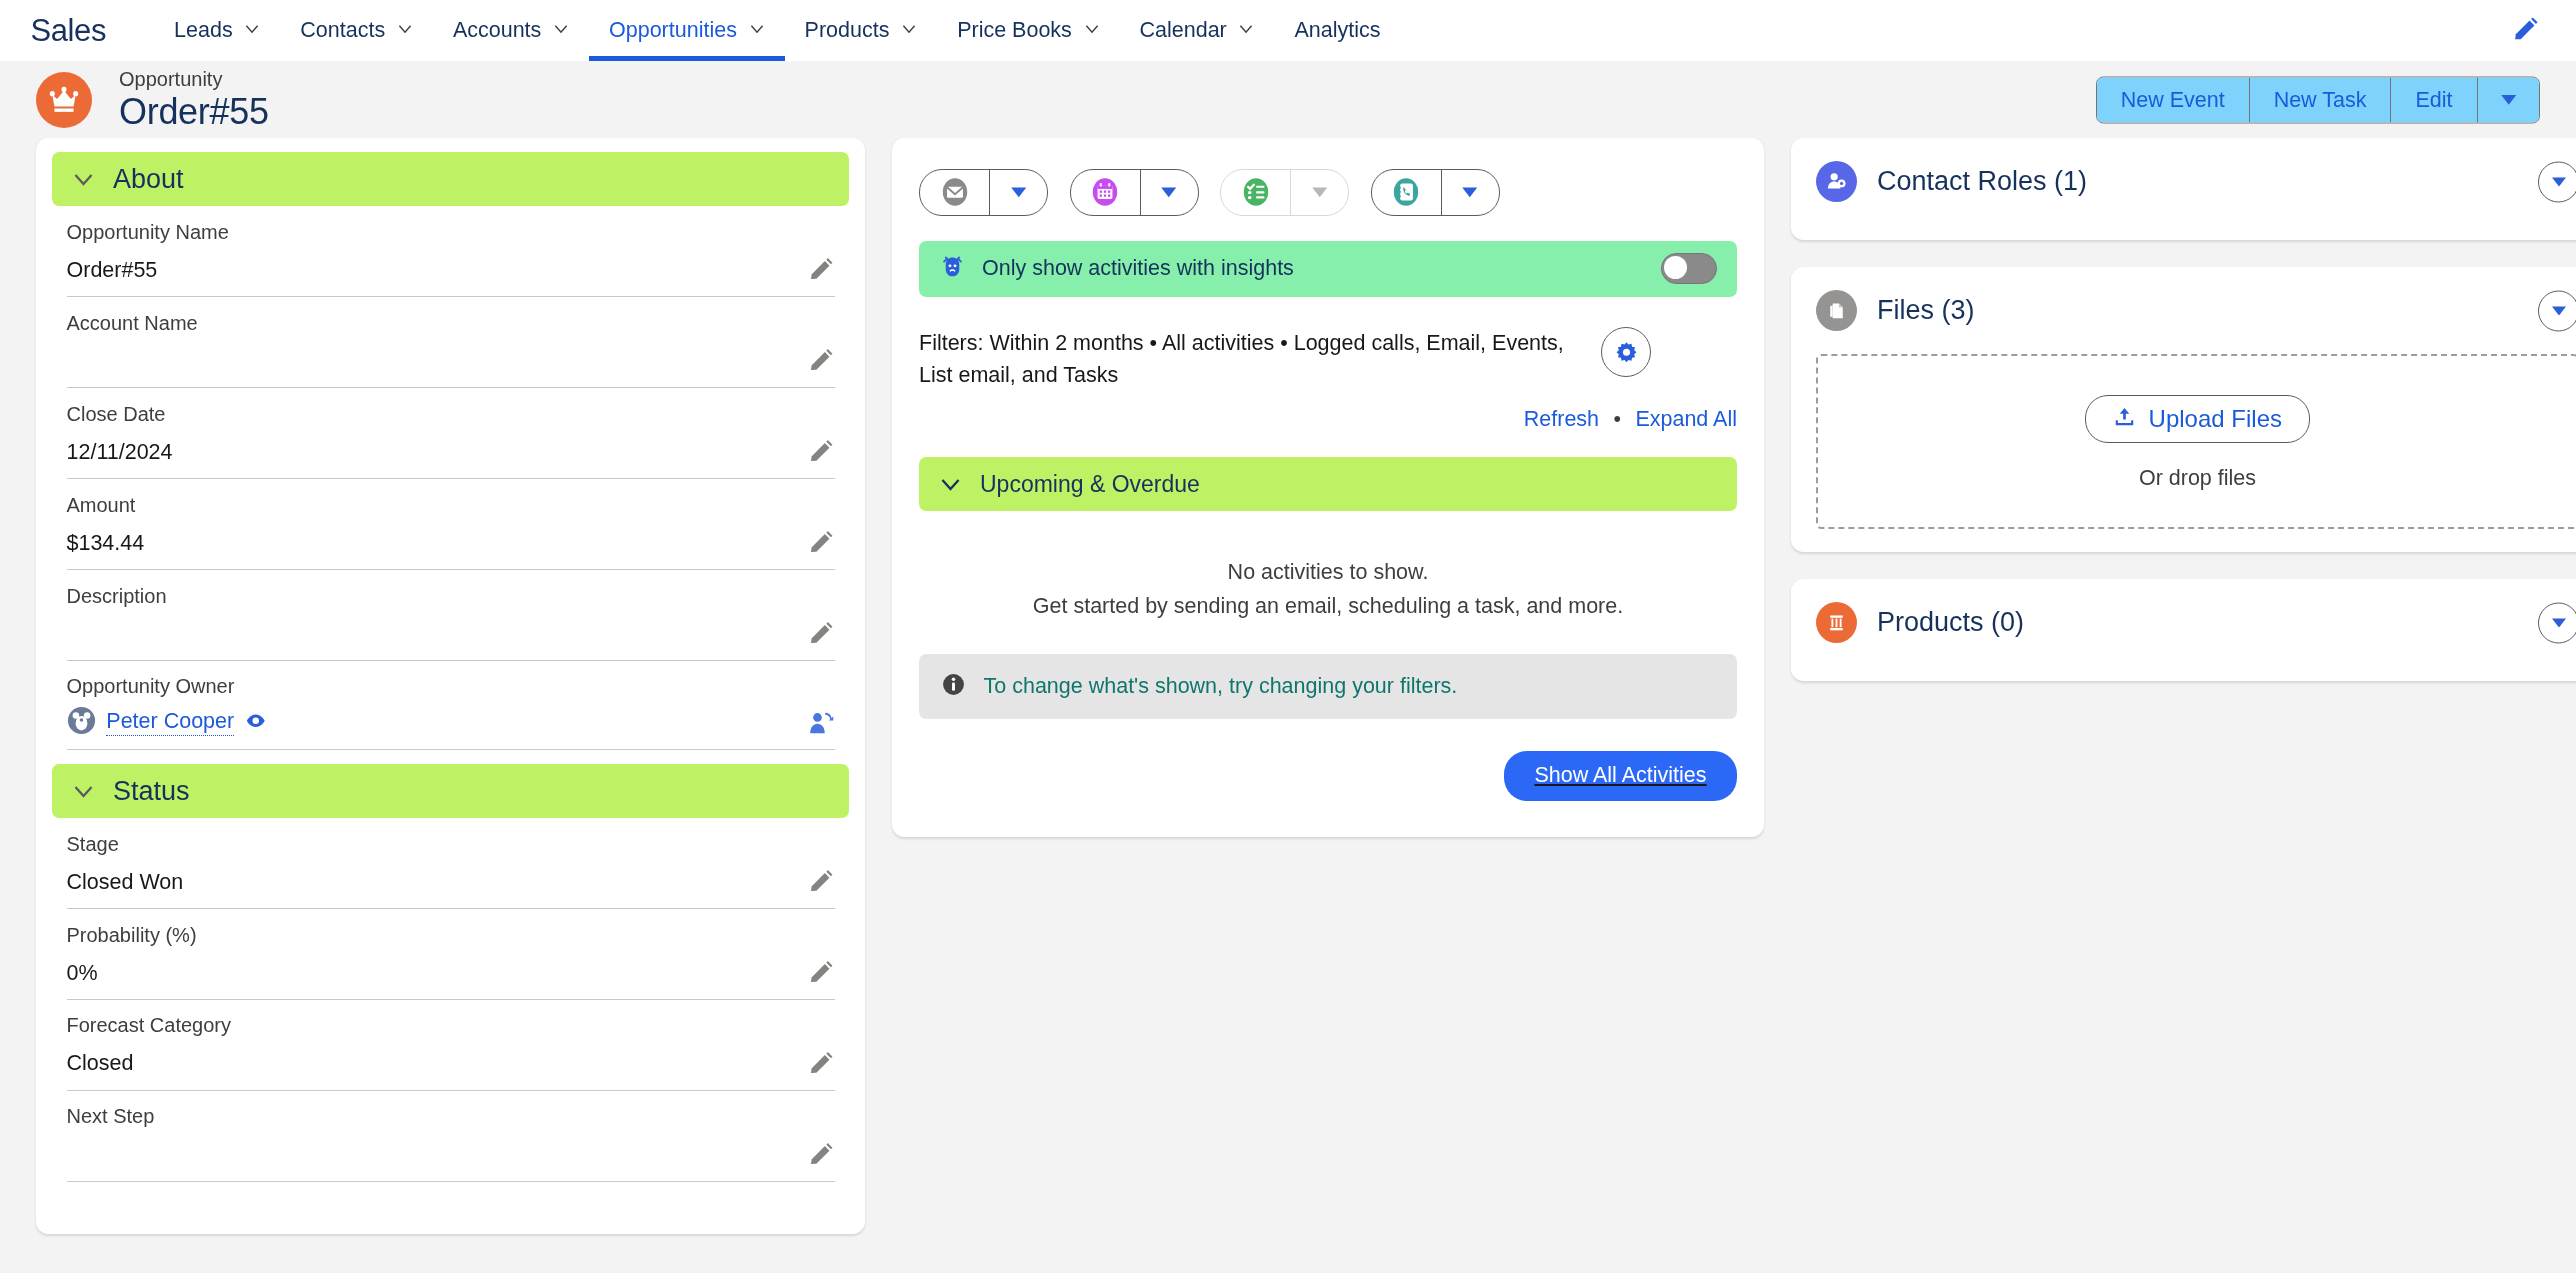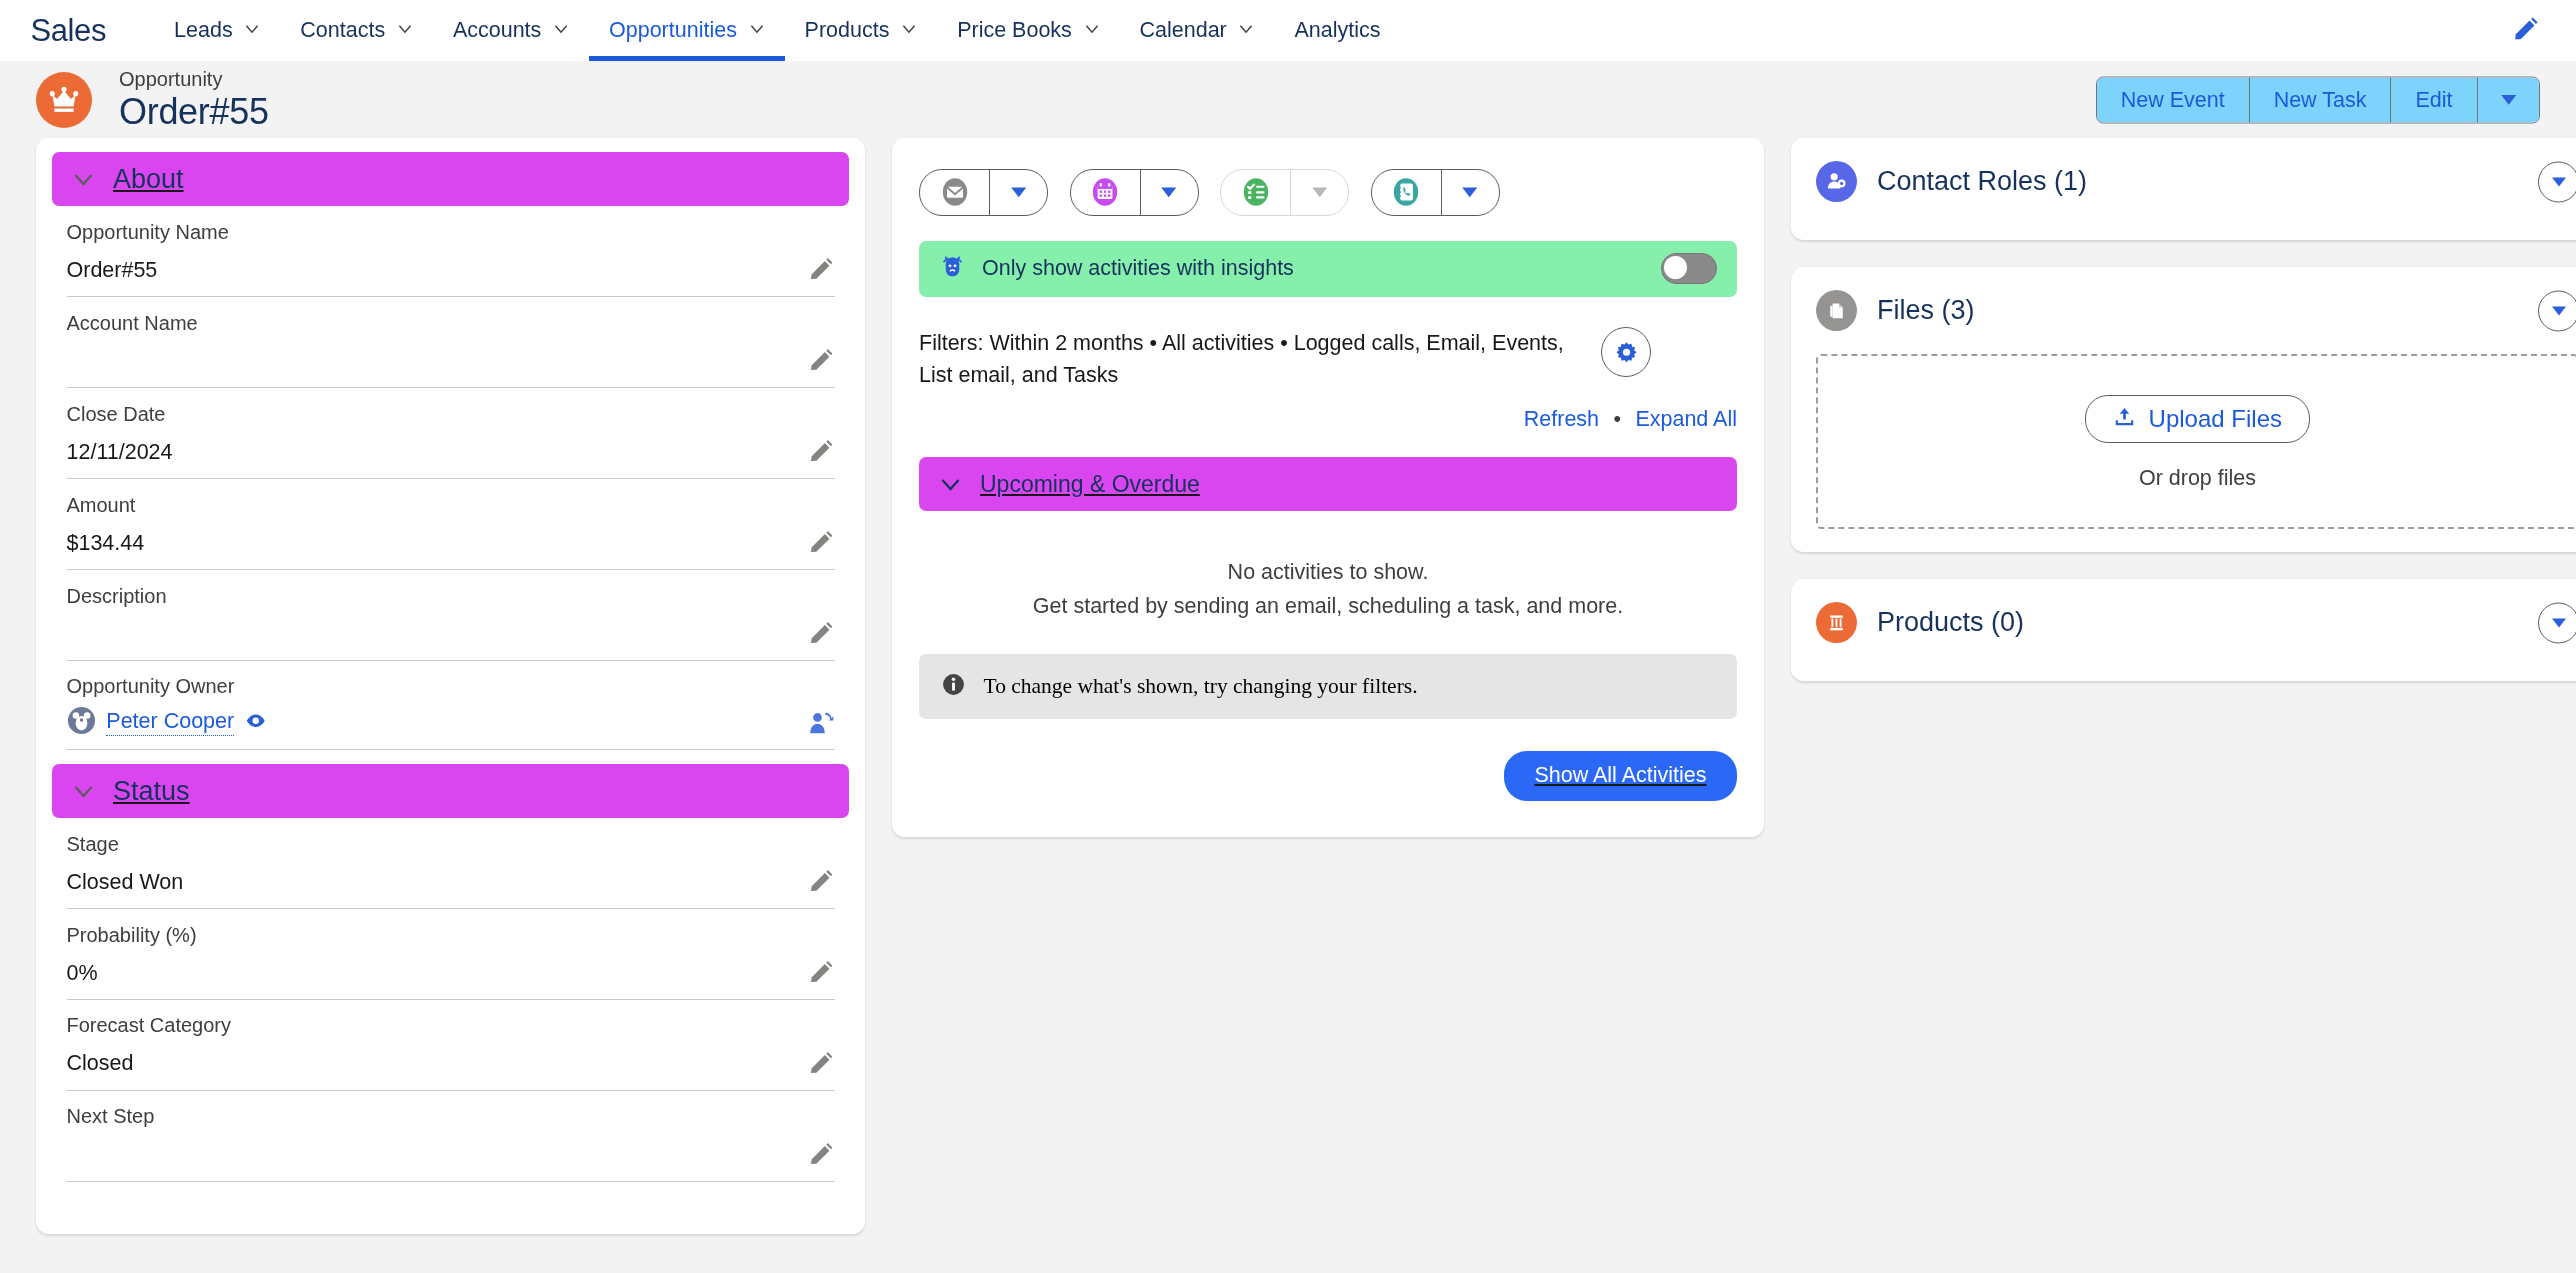--- a/index.html
+++ b/index.html
@@ -69,22 +69,22 @@
   .col-mid{width:872px;flex:0 0 872px;}
   .col-right{width:813px;flex:0 0 813px;}
 
   .card{
     background:#fff;border-radius:12.6px;box-shadow:0 1.8px 2.7px rgba(0,0,0,.12);
   }
 
   
   .detail-card{padding:0 0 5.4px 0;overflow:hidden;height:1096px;}
   .sec-head{
-    margin:14.4px 16px 0 16px;background:#d946ef;border-radius:7.2px;
-    height:54px;display:flex;align-items:center;padding-left:20px;gap:18px;cursor:pointer;text-decoration:underline;
+    margin:14.4px 16px 0 16px;background:#bef264;border-radius:7.2px;
+    height:54px;display:flex;align-items:center;padding-left:20px;gap:18px;cursor:pointer;
   }
   .sec-head .ctw{width:23px;height:23px;display:flex;align-items:center;}
   .sec-title{font-size:27px;color:#16325c;}
 
   .field{
     margin:0 30.5px;padding:12.6px 0 10.8px 0;border-bottom:1.3px solid #c9c9c9;position:relative;
     min-height:86px;
   }
   .field-label{font-size:20px;color:#3e3e3c;line-height:27px;}
   .field-value{
@@ -148,21 +148,21 @@
   .links-row .dot{color:#3e3e3c;}
 
   .sec-head.mid{margin:25px 0 0 0;}
   .empty-1{
     text-align:center;font-size:21.5px;color:#3e3e3c;margin-top:44px;line-height:34px;
   }
   .info-bar{
     margin-top:30.5px;background:#e5e5e5;border-radius:7.2px;min-height:65px;
     display:flex;align-items:center;gap:18px;padding:0 21.5px;
   }
-  .info-text{font-size:21.5px;color:#000000;font-family:Liberation Serif, serif;}
+  .info-text{font-size:21.5px;color:#0f766e;}
   .show-all-wrap{display:flex;justify-content:flex-end;margin-top:32px;text-decoration:underline;}
   .show-all{
     background:#2c68f6;color:#fff;font-size:21.5px;border:none;border-radius:23px;
     padding:0 30.5px;height:50px;cursor:pointer;font-family:inherit;
   }
 
   
   .rc{margin-bottom:27px;padding:23px 25px;}
   .rc-head{display:flex;align-items:center;gap:20px;position:relative;}
   .rc-badge{

